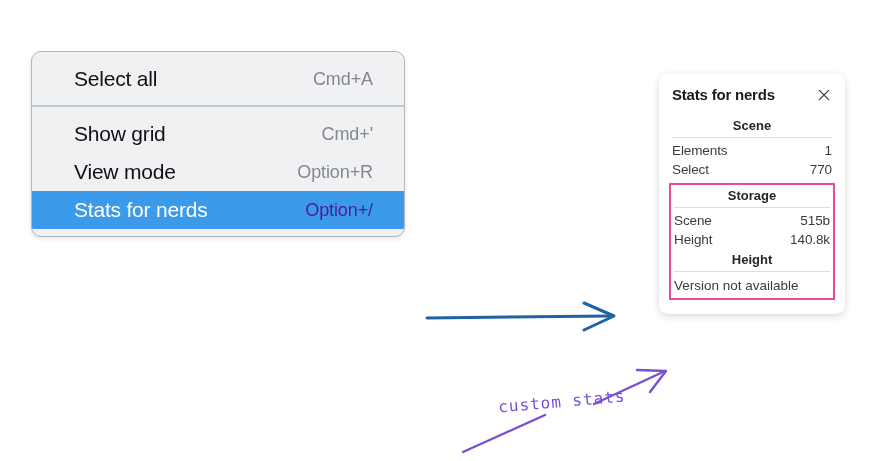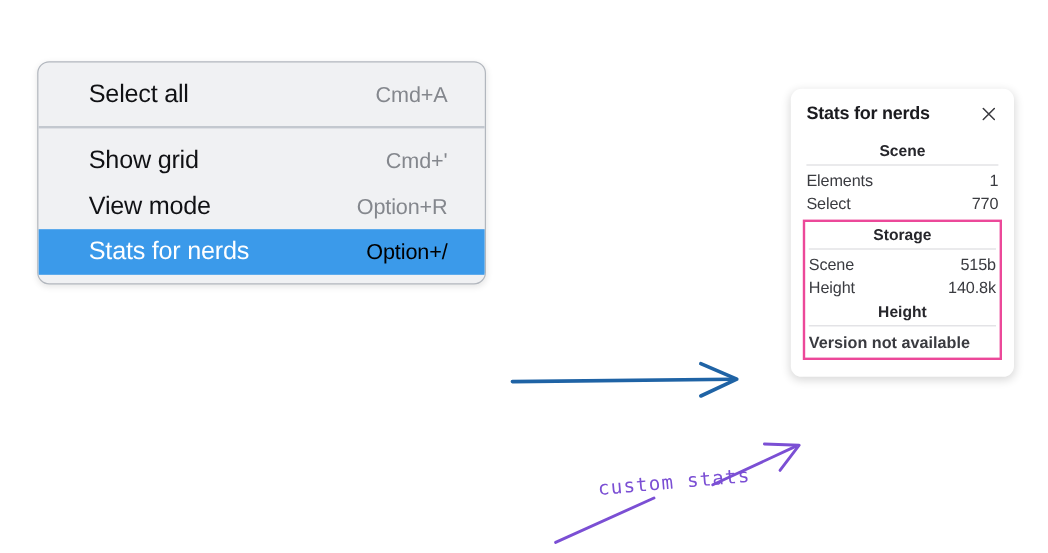--- a/index.html
+++ b/index.html
@@ -52,21 +52,21 @@
     color: #84878d;
     letter-spacing: -0.1px;
   }
   .menu-item.selected {
     background: #3b9aea;
   }
   .menu-item.selected .label {
     color: #ffffff;
   }
   .menu-item.selected .shortcut {
-    color: #000000;
+    color: #4c1d95;
   }
 
   
   #stats-panel {
     position: absolute;
     left: 659px;
     top: 74px;
     width: 186px;
     background: #ffffff;
     border-radius: 9px;
@@ -115,21 +115,20 @@
   .stat-row .v { letter-spacing: -0.1px; }
   .annot-box {
     border: 2px solid #ec4899;
     margin: 4px -3px 0 -3px;
     padding: 0 3px 4px 3px;
   }
   .note-row {
     font-size: 13.5px;
     color: #3a3b40;
     padding: 3px 0 1px 0;
-    font-weight: bold;
   }
 
   
   #annotations {
     position: absolute;
     left: 0; top: 0;
     width: 873px; height: 461px;
     pointer-events: none;
   }
   .hand-label {

